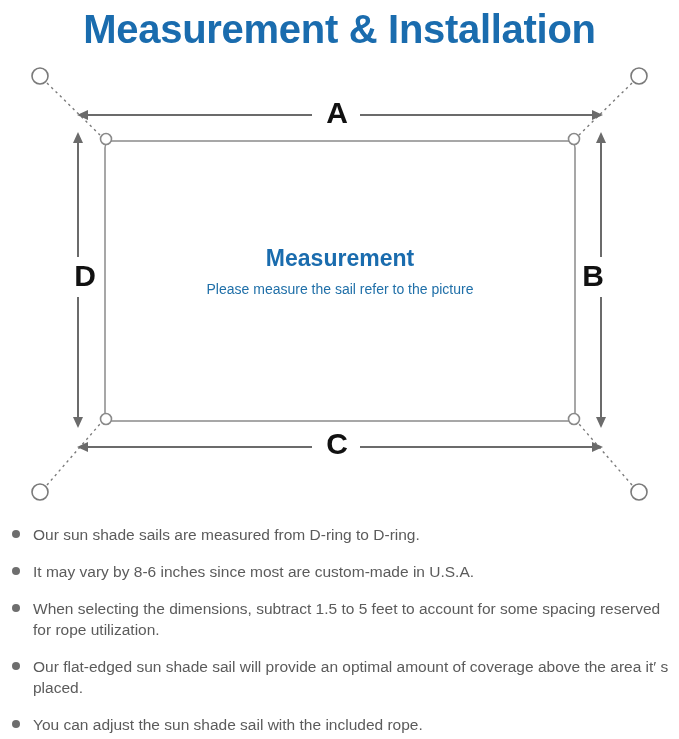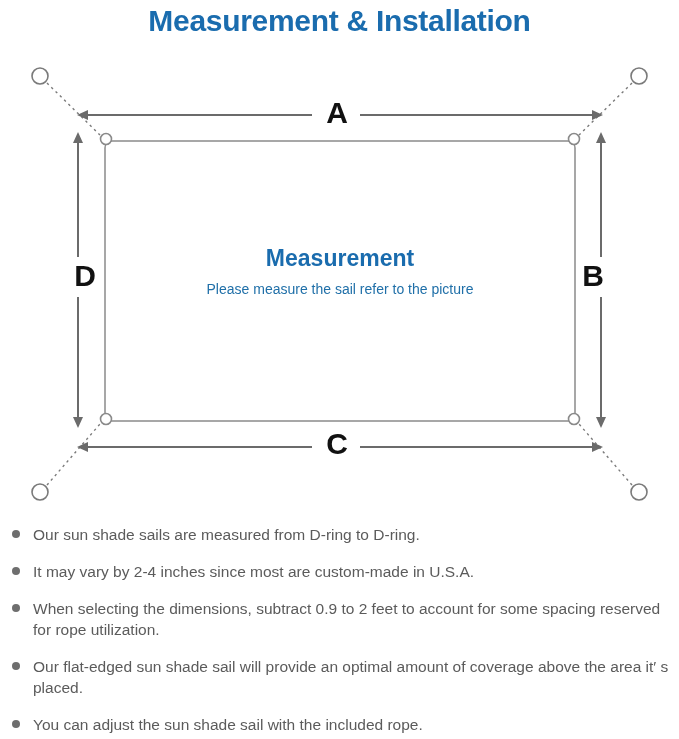--- a/index.html
+++ b/index.html
@@ -16,26 +16,26 @@
     -webkit-font-smoothing: antialiased;
   }
 
   
   #page-title {
     position: absolute;
     left: 0;
     top: 0;
     width: 679px;
     text-align: center;
-    font-size: 30px;
+    font-size: 40px;
     font-weight: bold;
     color: #1a6cae;
     letter-spacing: -0.3px;
     line-height: 38px;
-    padding-top: 2px;
+    padding-top: 10px;
   }
 
   
   #diagram-wrap {
     position: absolute;
     left: 0;
     top: 44px;
     width: 679px;
     height: 470px;
   }
@@ -161,25 +161,25 @@
   </svg>
 </div>
 
 <div id="notes">
   <div class="note-item">
     <span class="note-bullet"></span>
     <span>Our sun shade sails are measured from D-ring to D-ring.</span>
   </div>
   <div class="note-item">
     <span class="note-bullet"></span>
-    <span>It may vary by 2-4 inches since most are custom-made in U.S.A.</span>
+    <span>It may vary by 8-6 inches since most are custom-made in U.S.A.</span>
   </div>
   <div class="note-item">
     <span class="note-bullet"></span>
-    <span>When selecting the dimensions, subtract 0.9 to 2 feet to account for some spacing reserved for rope utilization.</span>
+    <span>When selecting the dimensions, subtract 1.5 to 5 feet to account for some spacing reserved for rope utilization.</span>
   </div>
   <div class="note-item">
     <span class="note-bullet"></span>
     <span>Our flat-edged sun shade sail will provide an optimal amount of coverage above the area it′ s placed.</span>
   </div>
   <div class="note-item">
     <span class="note-bullet"></span>
     <span>You can adjust the sun shade sail with the included rope.</span>
   </div>
 </div>

